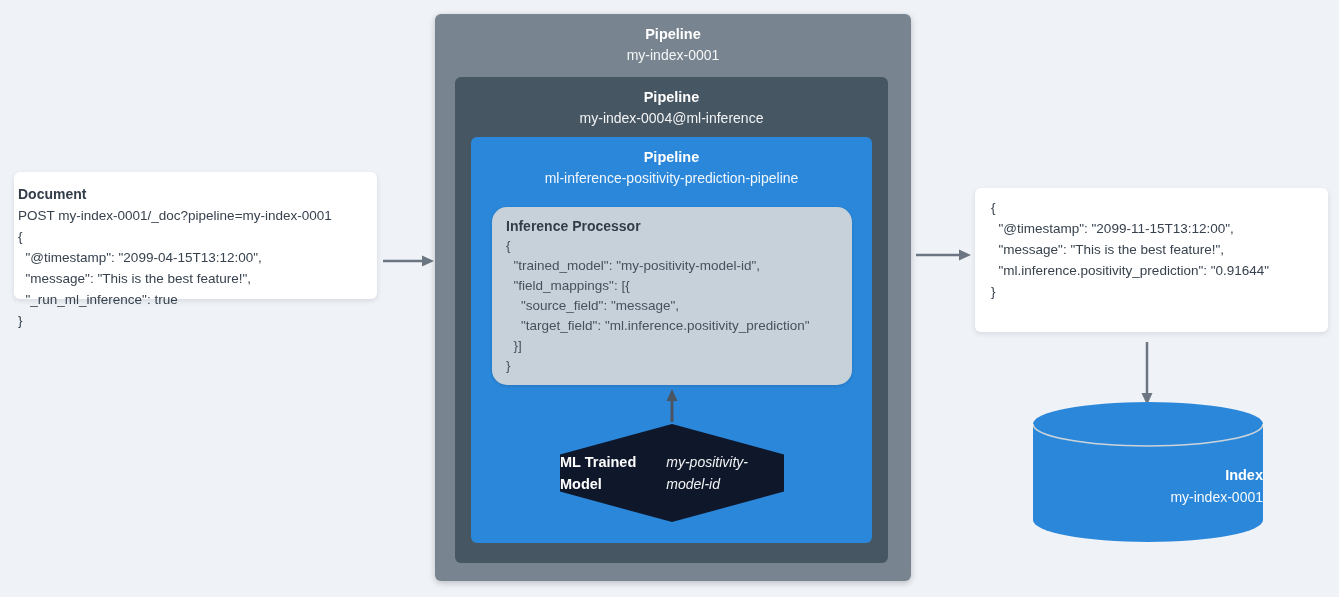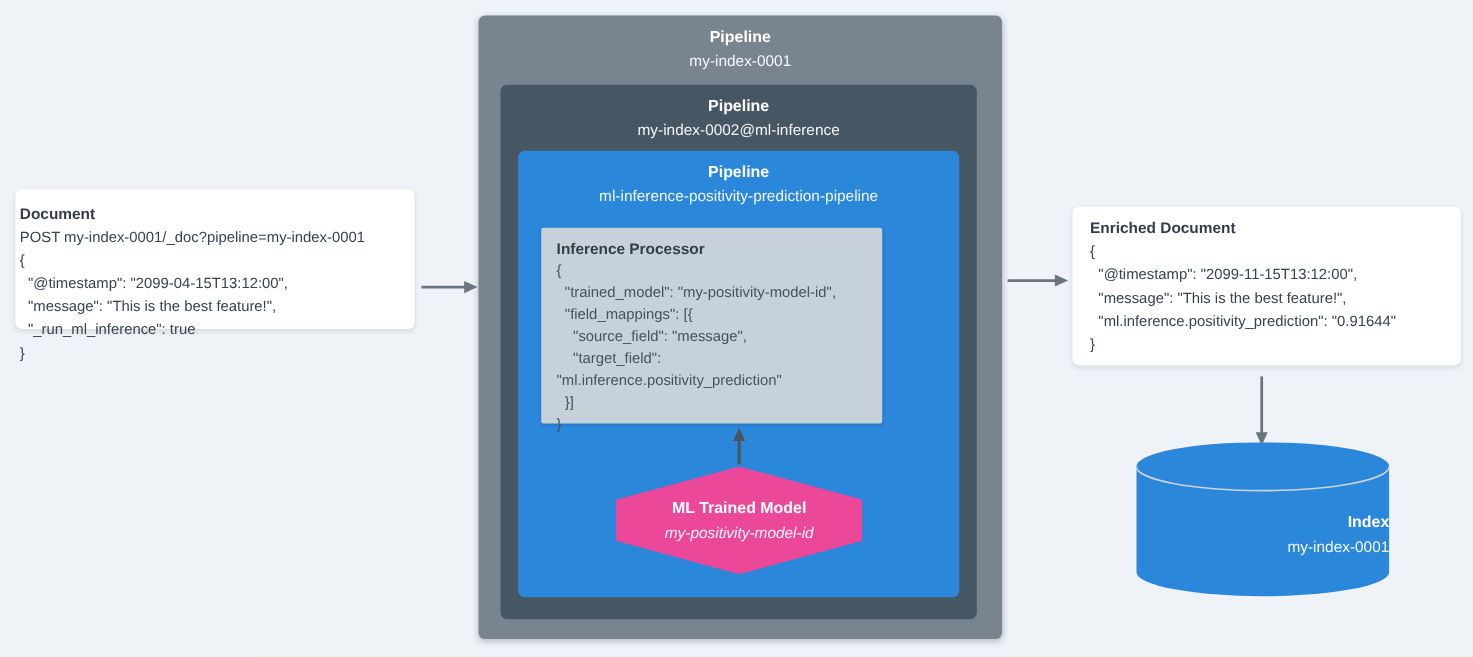--- a/index.html
+++ b/index.html
@@ -32,33 +32,33 @@
   .pipeline-outer { left: 435px; top: 14px; width: 476px; height: 567px; background: #78848f; box-shadow: 0 2px 6px rgba(30,45,60,0.25); }
   .pipeline-mid   { left: 20px;  top: 63px; width: 433px; height: 486px; background: #475663; }
   .pipeline-blue  { left: 16px;  top: 60px; width: 401px; height: 406px; background: #2b87da; }
 
   .box-header { position: absolute; top: 10px; left: 0; width: 100%; text-align: center; color: #ffffff; line-height: 21px; }
   .box-header .box-title { font-weight: 700; font-size: 14.5px; text-align: center; }
   .box-header .box-name  { font-weight: 400; font-size: 14px; color: rgba(255,255,255,0.93); }
 
   
   .processor-card {
-    position: absolute; left: 21px; top: 70px; width: 310px; height: 178px;
-    background: #c7d1da; border-radius: 2px; padding: 9px 14px;
+    position: absolute; left: 21px; top: 70px; width: 360px; height: 178px;
+    background: #c7d1da; border-radius: 15px; padding: 9px 14px;
     color: #46525e; font-size: 13.5px; line-height: 20px;
     box-shadow: 0 1px 3px rgba(20,40,60,0.18);
   }
   .processor-card .card-title { font-weight: 700; color: #323d49; font-size: 14px; }
 
   
   .hexagon {
     position: absolute; left: 89px; top: 287px; width: 224px; height: 98px;
-    background: #ec4899;
+    background: #0f172a;
     clip-path: polygon(50% 0, 100% 31%, 100% 69%, 50% 100%, 0 69%, 0 31%);
-    display: flex; flex-direction: column; justify-content: center; align-items: center;
+    display: flex; flex-direction: row; justify-content: center; align-items: center;
     color: #ffffff; line-height: 22px;
   }
   .hexagon .hex-title { font-weight: 700; font-size: 14.5px; }
   .hexagon .hex-name  { font-size: 14px; color: rgba(255,255,255,0.95); font-style: italic; }
 
   
   .enriched-card { left: 975px; top: 188px; width: 353px; height: 144px; padding: 9px 16px; }
 
   
   .arrow { position: absolute; }
@@ -94,21 +94,21 @@
 
   <div class="box pipeline-outer">
     <div class="box-header">
       <div class="box-title">Pipeline</div>
       <div class="box-name">my-index-0001</div>
     </div>
 
     <div class="box pipeline-mid">
       <div class="box-header">
         <div class="box-title">Pipeline</div>
-        <div class="box-name">my-index-0002@ml-inference</div>
+        <div class="box-name">my-index-0004@ml-inference</div>
       </div>
 
       <div class="box pipeline-blue">
         <div class="box-header">
           <div class="box-title">Pipeline</div>
           <div class="box-name">ml-inference-positivity-prediction-pipeline</div>
         </div>
 
         <div class="processor-card">
           <div class="card-title">Inference Processor</div>
@@ -133,21 +133,20 @@
       </div>
     </div>
   </div>
 
   <svg class="arrow" style="left:914px; top:247px;" width="58" height="16" viewBox="0 0 58 16">
     <line x1="2" y1="8" x2="46" y2="8" stroke="#6b7682" stroke-width="2.5"></line>
     <polygon points="45,2.5 57,8 45,13.5" fill="#6b7682"></polygon>
   </svg>
 
   <div class="card enriched-card">
-    <div class="card-title">Enriched Document</div>
     <div class="code">{
   "@timestamp": "2099-11-15T13:12:00",
   "message": "This is the best feature!",
   "ml.inference.positivity_prediction": "0.91644"
 }</div>
   </div>
 
   <svg class="arrow" style="left:1139px; top:342px;" width="16" height="64" viewBox="0 0 16 64">
     <line x1="8" y1="0" x2="8" y2="52" stroke="#6b7682" stroke-width="2.5"></line>
     <polygon points="2.5,51 13.5,51 8,63" fill="#6b7682"></polygon>

